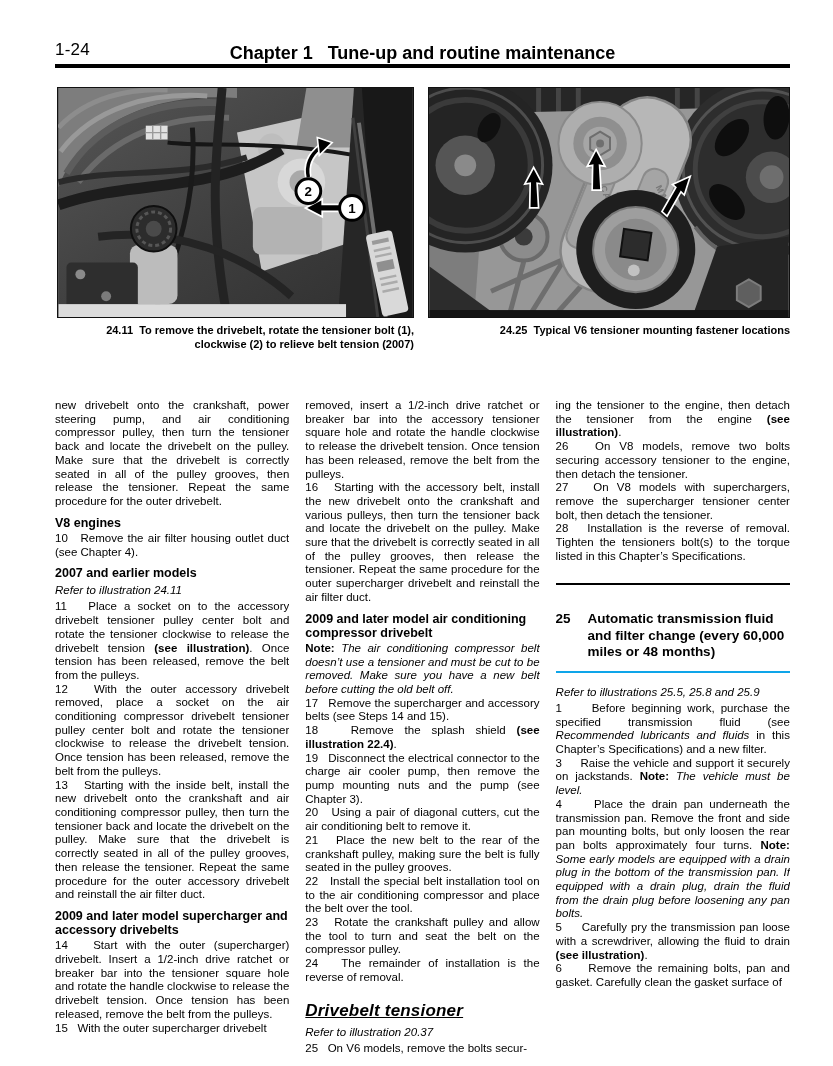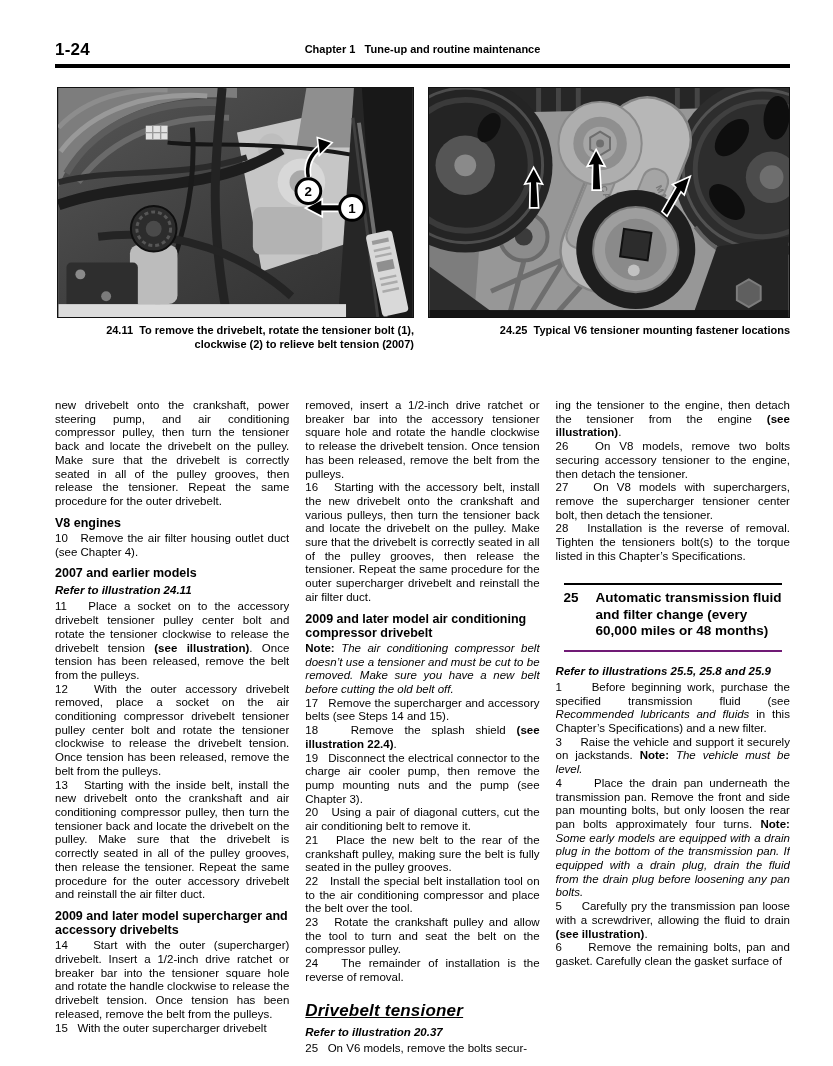--- a/index.html
+++ b/index.html
@@ -4,44 +4,44 @@
 <style>
   html,body{margin:0;padding:0;}
   body{
     width:833px;height:1066px;position:relative;background:#ffffff;
     font-family:"Liberation Sans", sans-serif;color:#000;
     -webkit-font-smoothing:antialiased;
   }
   .page{position:absolute;inset:0;overflow:hidden;background:#fff;}
 
   
-  .page-number{position:absolute;left:55px;top:40px;font-size:17px;font-weight:700;letter-spacing:.2px;}
-  .chapter-title{position:absolute;left:55px;width:735px;top:43px;text-align:center;font-size:11px;font-weight:700;}
+  .page-number{position:absolute;left:55px;top:40px;font-size:17px;font-weight:400;letter-spacing:.2px;}
+  .chapter-title{position:absolute;left:55px;width:735px;top:43px;text-align:center;font-size:18px;font-weight:700;}
   .header-rule{position:absolute;left:55px;width:735px;top:64px;height:4px;background:#000;}
 
   
   .figure{position:absolute;top:87px;border:1.5px solid #111;box-sizing:border-box;background:#555;}
   .figure svg{display:block;width:100%;height:100%;}
   #fig-left{left:57px;width:357px;height:231px;}
   #fig-right{left:428px;width:362px;height:231px;}
   .caption{position:absolute;top:324px;text-align:right;font-weight:700;font-size:11px;line-height:13.5px;}
   #cap-left{left:57px;width:357px;}
   #cap-right{left:428px;width:362px;}
 
   
   .columns{position:absolute;left:55px;top:399px;width:735px;height:660px;display:flex;gap:16px;}
   .col{flex:0 0 234.3px;width:234.3px;overflow:hidden;}
 
   .blk-para{font-size:11.5px;line-height:13.7px;text-align:justify;margin:0;}
   .blk-h3{font-size:12.5px;font-weight:700;line-height:14.2px;margin:7px 0 2px;}
   .blk-h2{font-size:17px;font-weight:700;font-style:italic;margin:16px 0 4px;letter-spacing:.2px;text-decoration:underline;}
-  .blk-refer{font-size:11.5px;font-style:italic;line-height:14px;margin:3px 0 3px;font-weight:bold;}
+  .blk-refer{font-size:11.5px;font-style:italic;line-height:14px;margin:3px 0 3px;}
   .blk-section{
-    border-top:2px solid #000;border-bottom:2px solid #701a75;
-    margin:20px 8px 12px;padding:5px 0 10px;display:flex;
+    border-top:2px solid #000;border-bottom:2px solid #0ea5e9;
+    margin:20px 0 12px;padding:26px 0 10px;display:flex;
     font-size:13.5px;font-weight:700;line-height:16.5px;
   }
   .sec-num{width:32px;flex:0 0 32px;}
   .sec-title{flex:1;}
   .b{font-weight:700;}
   .i{font-style:italic;}
 </style>
 </head>
 <body>
 

